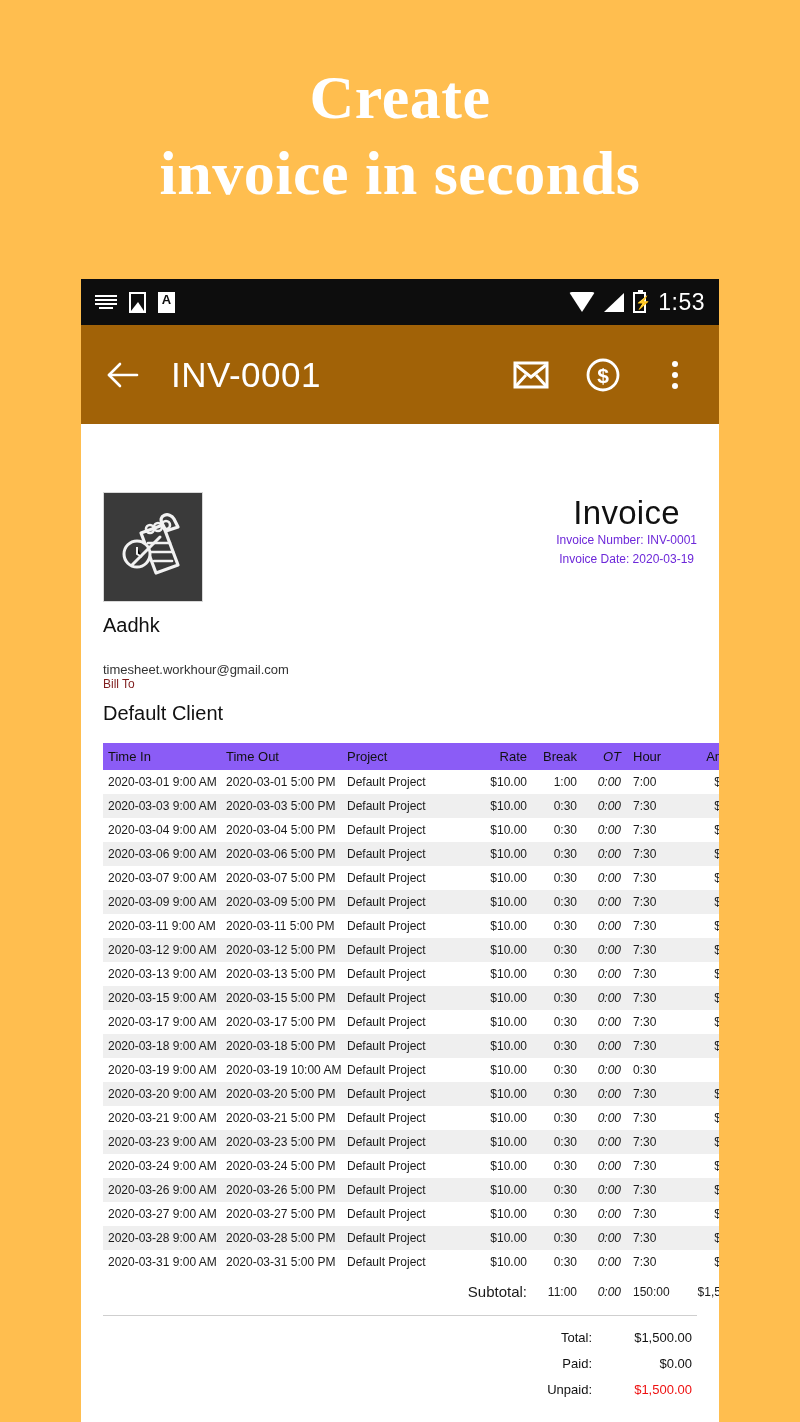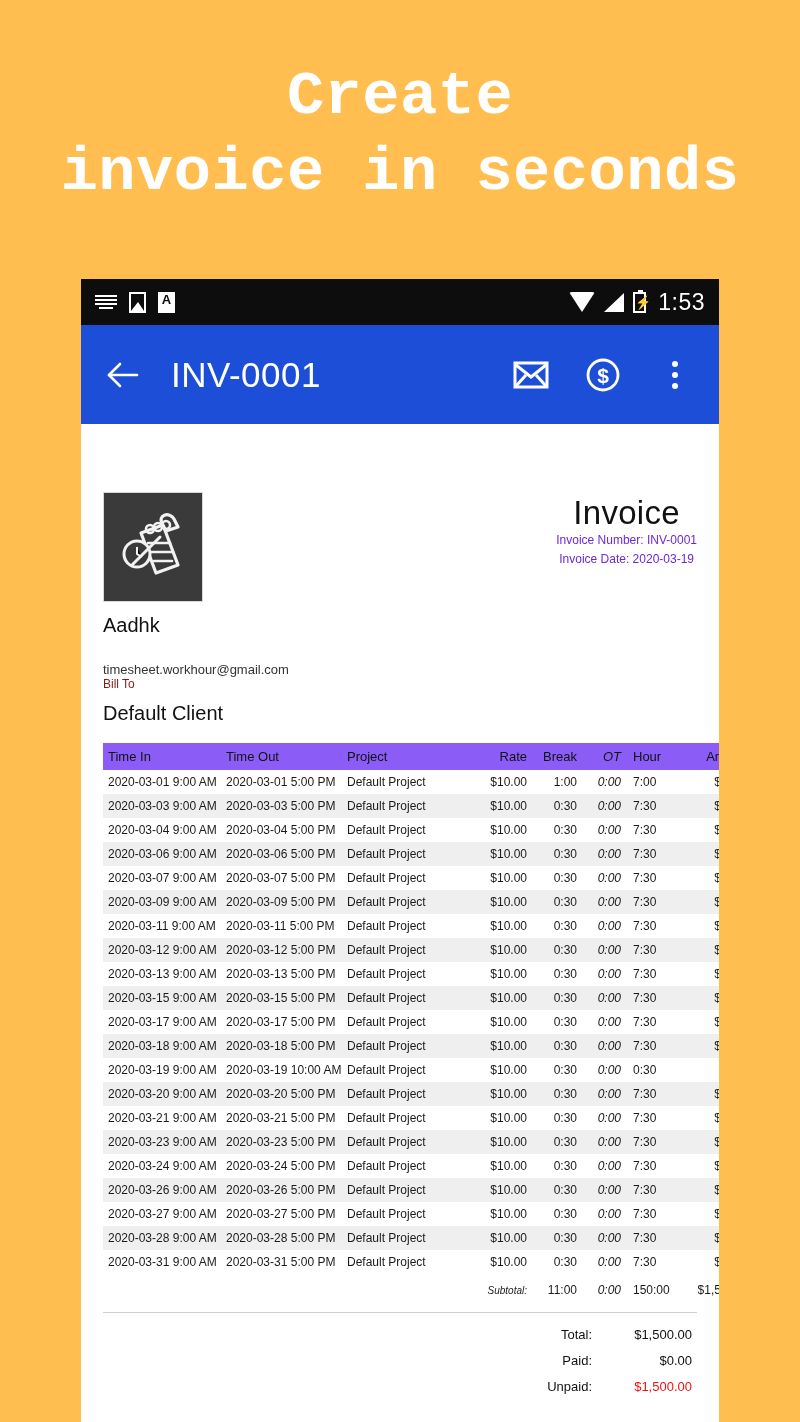--- a/index.html
+++ b/index.html
@@ -23,21 +23,21 @@
     width: 800px;
     height: 270px;
     display: flex;
     flex-direction: column;
     align-items: center;
     justify-content: center;
     gap: 14px;
   }
   .promo-line {
     color: #ffffff;
-    font-family: Liberation Mono, monospace;
+    font-family: Liberation Serif, serif;
     font-weight: bold;
     letter-spacing: 0.5px;
     line-height: 1;
     text-align: center;
   }
   .promo-line-1 { font-size: 62px; }
   .promo-line-2 { font-size: 62px; }
 
   
   .phone {
@@ -127,21 +127,21 @@
     content: "";
     position: absolute;
     top: -4px; left: 3px;
     width: 5px; height: 2px;
     background: #fff;
   }
 
   
   .appbar {
     height: 99px;
-    background: #1d4ed8;
+    background: #a16207;
     display: flex;
     align-items: center;
     padding: 0 24px 0 22px;
     box-sizing: border-box;
   }
   .appbar-title {
     color: #ffffff;
     font-size: 35px;
     font-weight: 400;
     letter-spacing: 0.5px;
@@ -233,21 +233,21 @@
   .c-timein  { width: 112px; text-align: left;  padding-left: 5px !important; }
   .c-timeout { width: 115px; text-align: left; }
   .c-project { width: 112px; text-align: left; }
   .c-rate    { width: 62px;  text-align: right; }
   .c-break   { width: 44px;  text-align: right; }
   .c-ot      { width: 38px;  text-align: right; font-style: italic; }
   .c-hour    { width: 46px;  text-align: left; padding-left: 9px !important; }
   .c-amount  { width: 66px;  text-align: right; padding-right: 5px !important; }
 
   .subtotal-row td { background: #ffffff !important; padding-top: 9px; padding-bottom: 7px; }
-  .subtotal-row .c-rate { font-size: 10px; font-style: italic; }
+  .subtotal-row .c-rate { font-size: 15px; }
 
   .totals {
     margin-top: 8px;
     border-top: 1px solid #cfcfcf;
     padding-top: 14px;
   }
   .total-line {
     display: flex;
     justify-content: flex-end;
     align-items: baseline;

